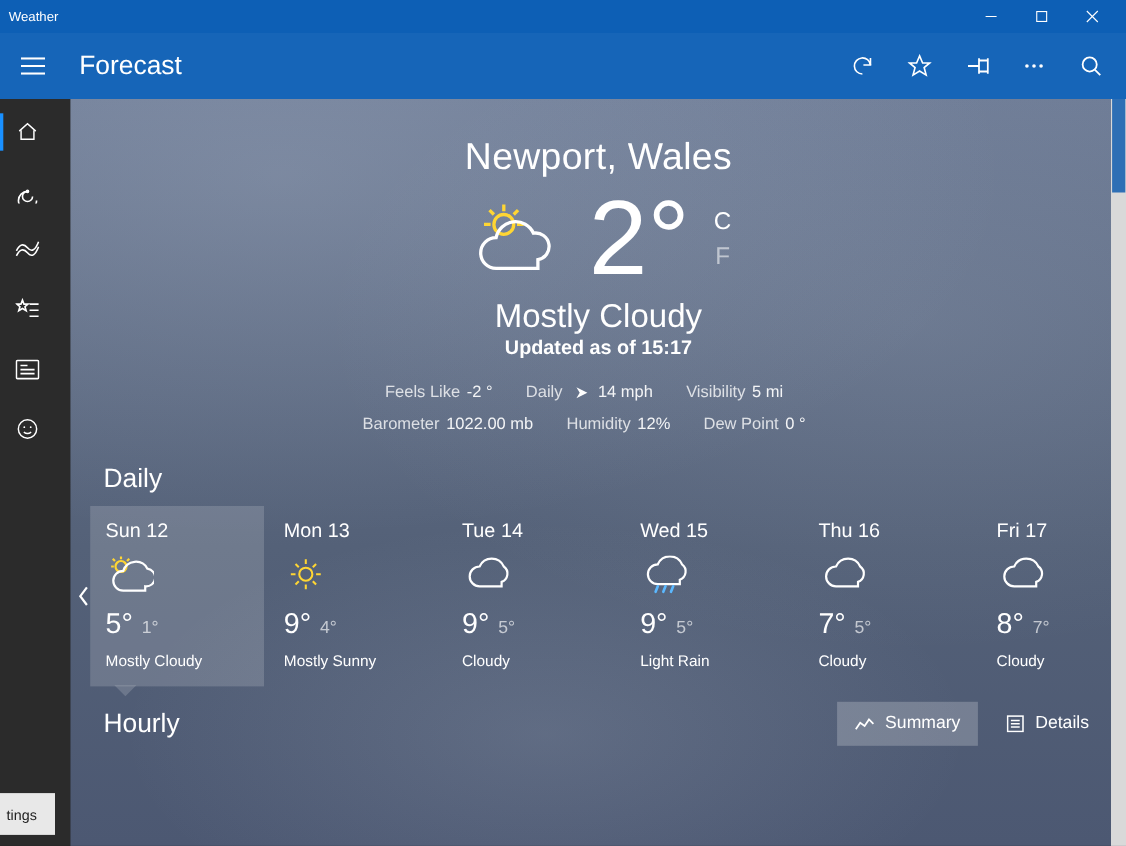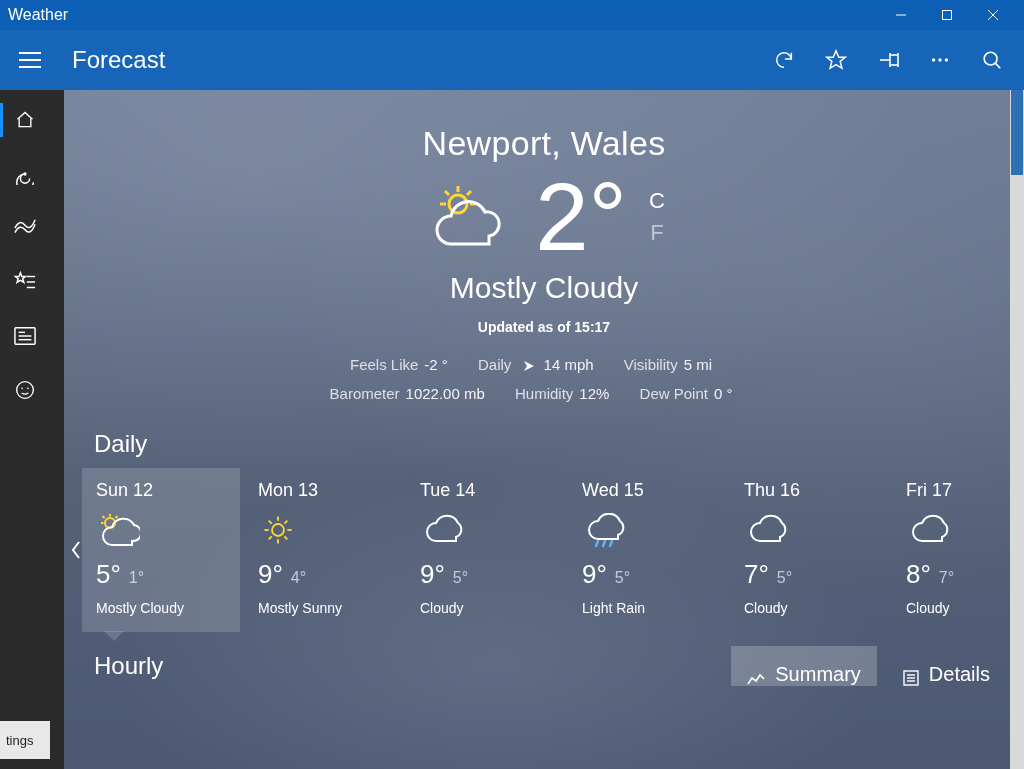--- a/index.html
+++ b/index.html
@@ -3,21 +3,21 @@
 <meta charset="utf-8">
 <style>
 * { margin: 0; padding: 0; box-sizing: border-box; }
 html, body {
   width: 1024px; height: 769px; overflow: hidden;
   font-family: "Segoe UI", Arial, sans-serif;
   background: #1a1a1a;
 }
 .titlebar {
   height: 30px; background: #0d5fb5; display: flex; align-items: center;
-  color: #fff; padding: 0 8px; font-size: 16px;
+  color: #fff; padding: 0 8px; font-size: 12px;
 }
 .titlebar .title { flex: 1; }
 .titlebar .wc { display: flex; }
 .titlebar .wc div {
   width: 46px; height: 30px; display: flex; align-items: center;
   justify-content: center; cursor: pointer;
 }
 .cmdbar {
   height: 60px; background: #1665b8; display: flex; align-items: center;
   color: #fff; padding: 0 6px;
@@ -77,21 +77,21 @@
   display: flex; align-items: center; justify-content: center; gap: 22px;
   margin-top: 6px;
 }
 .hero .temp { font-size: 96px; font-weight: 200; line-height: 1; }
 .hero .units {
   display: flex; flex-direction: column; gap: 6px; font-size: 22px;
   color: #fff;
 }
 .hero .units .inactive { color: rgba(255,255,255,.55); cursor: pointer; }
 .hero .desc { font-size: 30px; font-weight: 300; margin-top: 6px; }
-.hero .updated { font-size: 14px; font-weight: 600; margin-top: 14px; text-align: center; }
+.hero .updated { font-size: 18px; font-weight: 600; margin-top: 1px; text-align: center; }
 .hero .metrics {
   margin-top: 16px; font-size: 15px; line-height: 1.9;
   color: rgba(255,255,255,.92);
 }
 .hero .metrics .lbl { color: rgba(255,255,255,.78); }
 .hero .metrics .val { margin-left: 6px; margin-right: 26px; }
 .section-title {
   font-size: 24px; font-weight: 300; margin: 22px 0 10px 30px;
 }
 .daily-wrap {
@@ -122,22 +122,22 @@
 .dcard .temps { margin-bottom: 10px; }
 .dcard .hi { font-size: 26px; font-weight: 300; }
 .dcard .lo { font-size: 16px; color: rgba(255,255,255,.65); margin-left: 8px; }
 .dcard .cond { font-size: 14px; }
 .hourly-row {
   display: flex; align-items: center; margin-top: 14px; padding: 0 18px 12px 0;
 }
 .hourly-row .section-title { margin: 0 0 0 30px; }
 .hourly-row .spacer { flex: 1; }
 .toggle {
-  height: 40px; padding: 0 16px; display: inline-flex; align-items: flex-end;
-  gap: 10px; font-size: 20px; cursor: pointer; margin-left: 10px;
+  height: 40px; padding: 0 16px; display: inline-flex; align-items: center;
+  gap: 10px; font-size: 16px; cursor: pointer; margin-left: 10px;
 }
 .toggle.active { background: rgba(255,255,255,.22); }
 svg { display: block; }
 </style>
 </head>
 <body>
 
 <div class="titlebar">
   <div class="title">Weather</div>
   <div class="wc">

